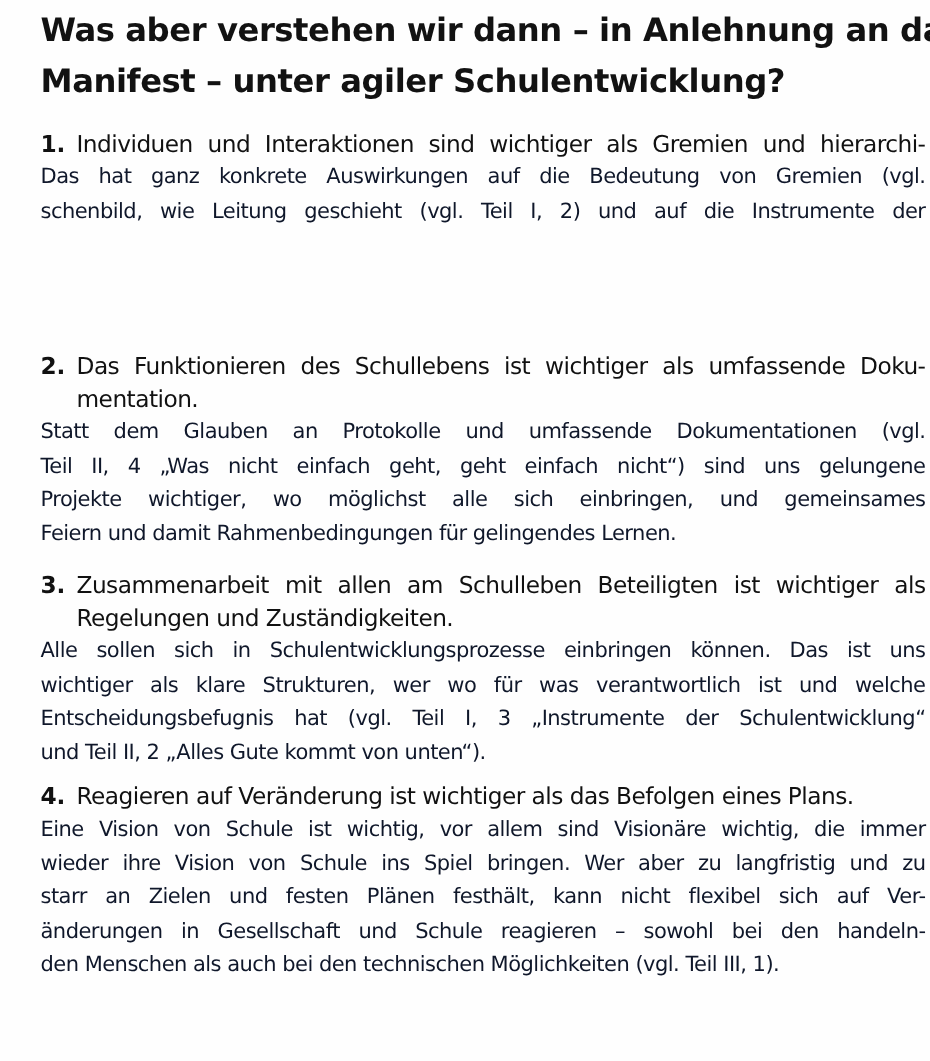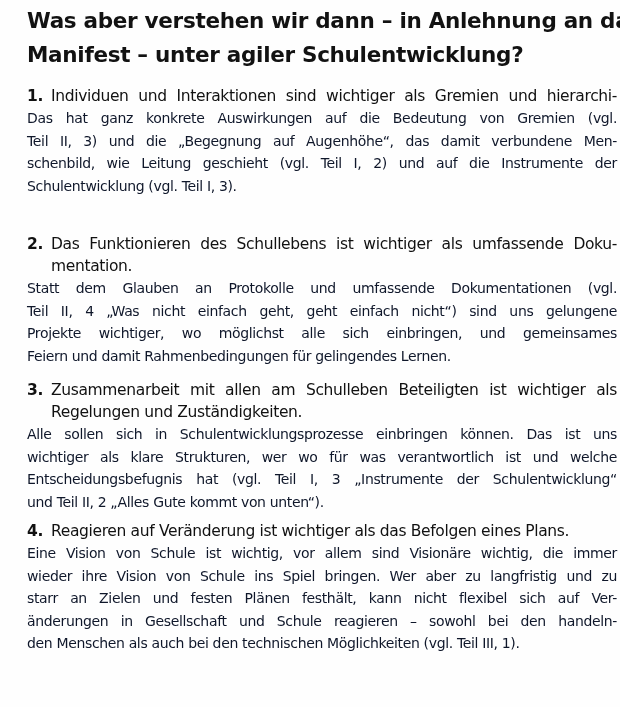--- a/index.html
+++ b/index.html
@@ -42,23 +42,21 @@
     <span class="line">Manifest – unter agiler Schulentwicklung?</span>
   </h1>
 
   <div class="item" style="top:85px;">
     <span class="num">1.</span>
     <div class="head">
       <span class="line j">Individuen und Interaktionen sind wichtiger als Gremien und hierarchi-</span>
     </div>
     <div class="body">
       <span class="line j">Das hat ganz konkrete Auswirkungen auf die Bedeutung von Gremien (vgl.</span>
-      <span class="line j">Teil II, 3) und die „Begegnung auf Augenhöhe“, das damit verbundene Men-</span>
       <span class="line j">schenbild, wie Leitung geschieht (vgl. Teil I, 2) und auf die Instrumente der</span>
-      <span class="line">Schulentwicklung (vgl. Teil I, 3).</span>
     </div>
   </div>
 
   <div class="item" style="top:233px;">
     <span class="num">2.</span>
     <div class="head">
       <span class="line j">Das Funktionieren des Schullebens ist wichtiger als umfassende Doku-</span>
       <span class="line">mentation.</span>
     </div>
     <div class="body">

